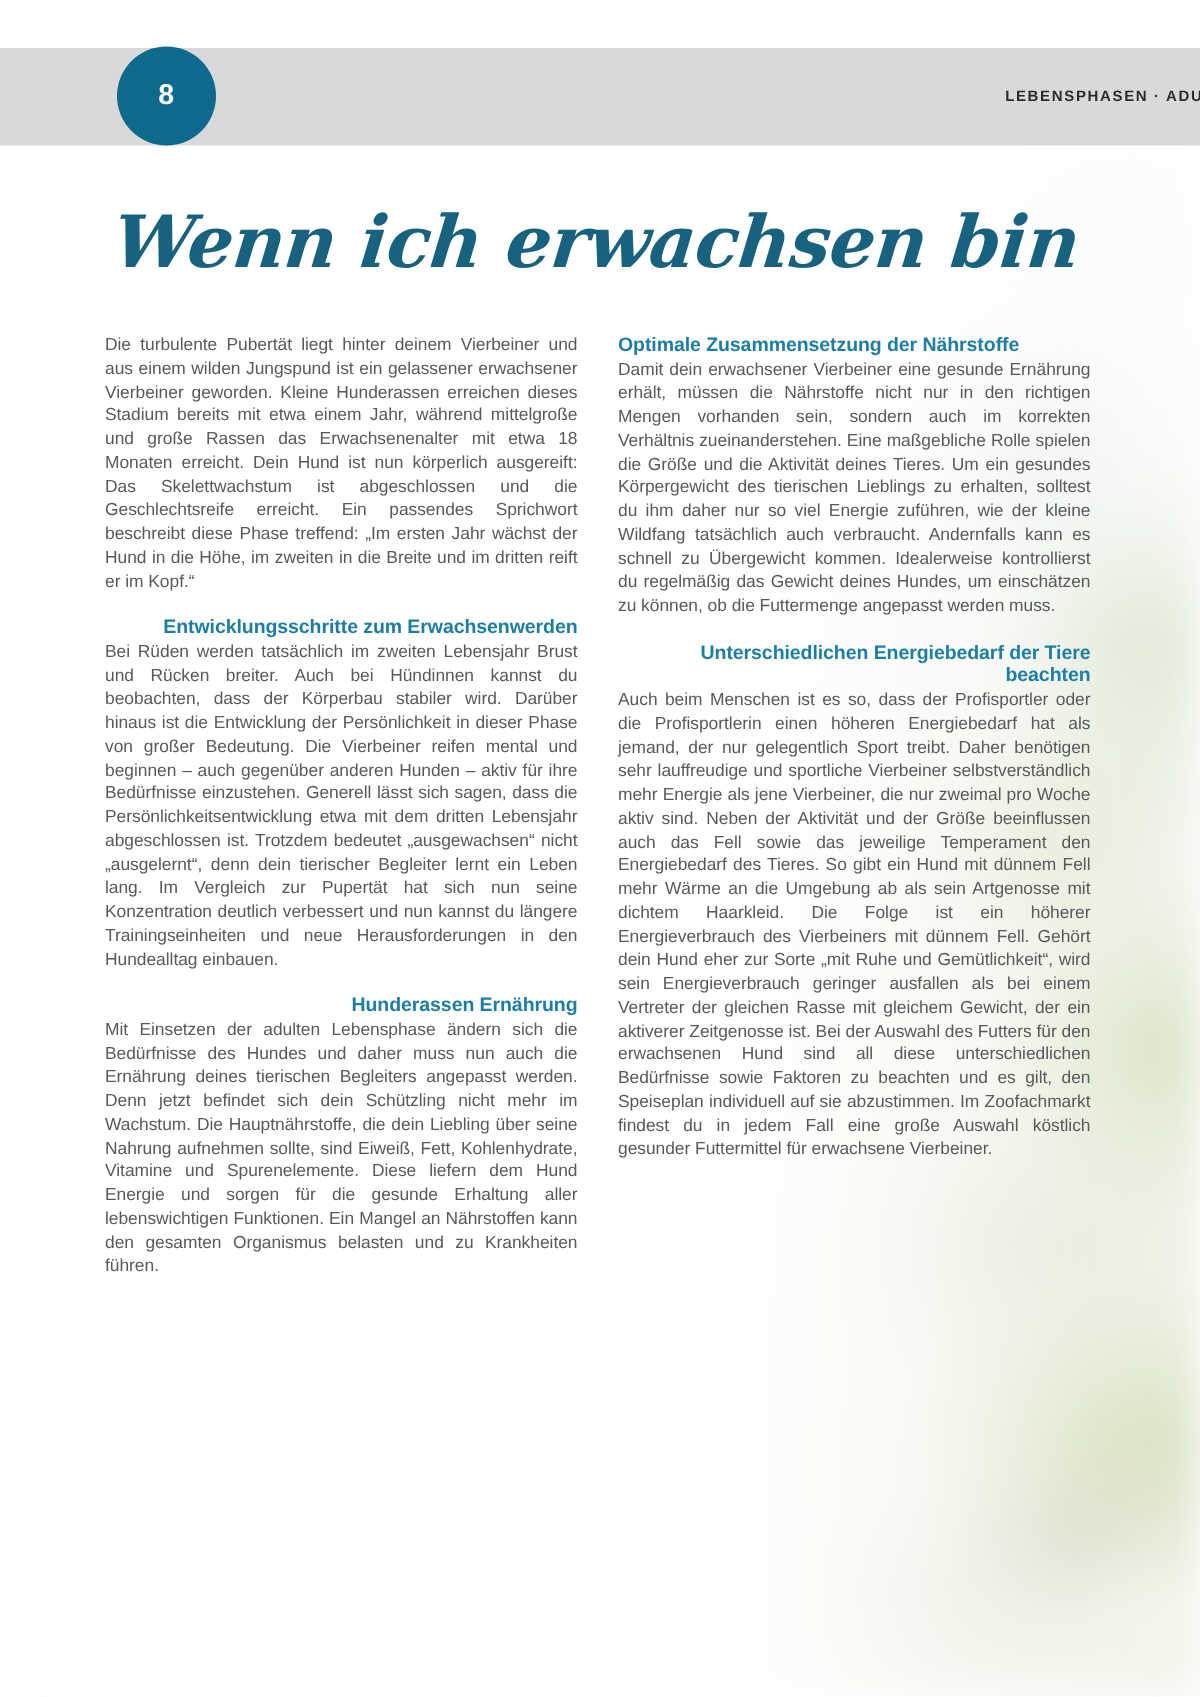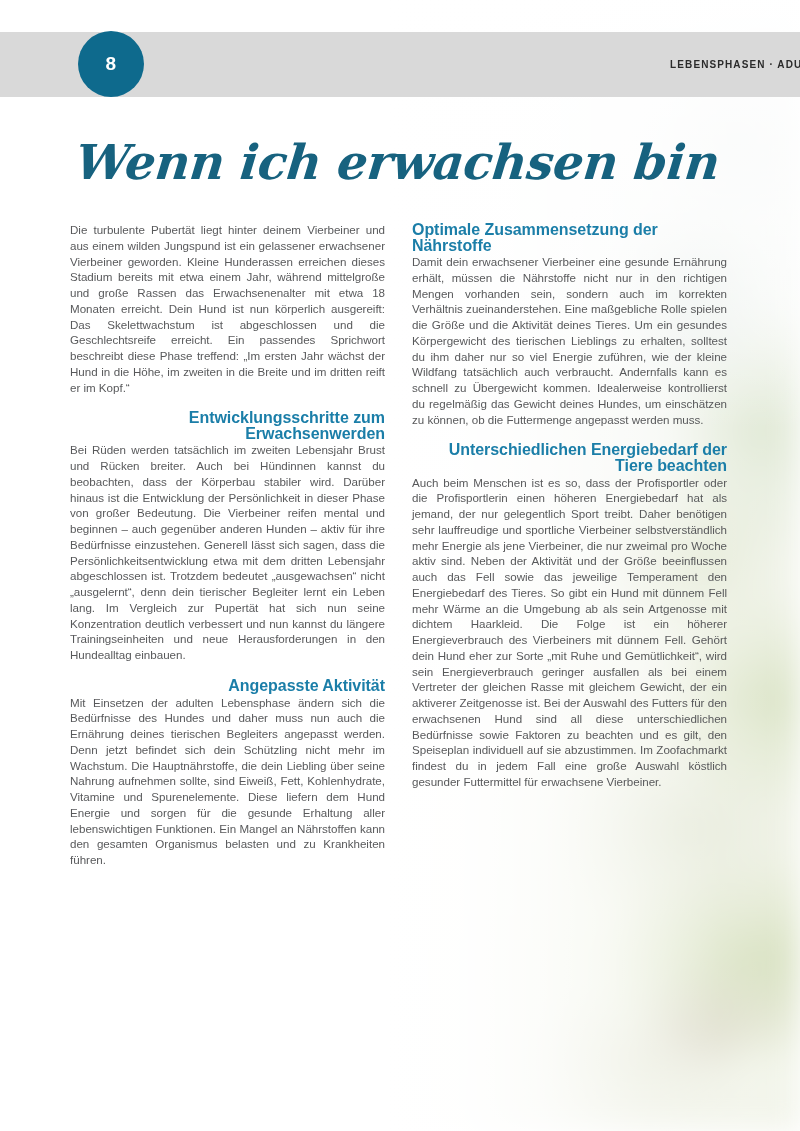--- a/index.html
+++ b/index.html
@@ -110,21 +110,21 @@
     position:absolute;
     left:70px; top:222px;
     width:664px;
     display:flex;
     gap:27px;
   }
   .column { width:315px; }
 
   .body-h {
     color:#1b7ea8;
-    font-size:16px;
+    font-size:13px;
     font-weight:bold;
     line-height:15.6px;
     margin-bottom:1px;
     letter-spacing:-0.05px;
   }
   .body-p {
     color:#58595b;
     font-size:11.6px;
     line-height:15.75px;
     text-align:justify;
@@ -154,21 +154,21 @@
   </div>
 
   <div id="article-title">Wenn ich erwachsen bin</div>
 
   <div id="columns">
 
     <div class="column">
       <p class="body-p">Die turbulente Pubertät liegt hinter deinem Vierbeiner und aus einem wilden Jungspund ist ein gelassener erwachsener Vierbeiner geworden. Kleine Hunderassen erreichen dieses Stadium bereits mit etwa einem Jahr, während mittelgroße und große Rassen das Erwachsenenalter mit etwa 18 Monaten erreicht. Dein Hund ist nun körperlich ausgereift: Das Skelettwachstum ist abgeschlossen und die Geschlechtsreife erreicht. Ein passendes Sprichwort beschreibt diese Phase treffend: „Im ersten Jahr wächst der Hund in die Höhe, im zweiten in die Breite und im dritten reift er im Kopf.“</p>
       <h3 class="body-h">Entwicklungsschritte zum Erwachsenwerden</h3>
       <p class="body-p">Bei Rüden werden tatsächlich im zweiten Lebensjahr Brust und Rücken breiter. Auch bei Hündinnen kannst du beobachten, dass der Körperbau stabiler wird. Darüber hinaus ist die Entwicklung der Persönlichkeit in dieser Phase von großer Bedeutung. Die Vierbeiner reifen mental und beginnen – auch gegenüber anderen Hunden – aktiv für ihre Bedürfnisse einzustehen. Generell lässt sich sagen, dass die Persönlichkeitsentwicklung etwa mit dem dritten Lebensjahr abgeschlossen ist. Trotzdem bedeutet „ausgewachsen“ nicht „ausgelernt“, denn dein tierischer Begleiter lernt ein Leben lang. Im Vergleich zur Pupertät hat sich nun seine Konzentration deutlich verbessert und nun kannst du längere Trainingseinheiten und neue Herausforderungen in den Hundealltag einbauen.</p>
-      <h3 class="body-h">Angepasste Aktivität</h3>
+      <h3 class="body-h">Hunderassen Ernährung</h3>
       <p class="body-p">Mit Einsetzen der adulten Lebensphase ändern sich die Bedürfnisse des Hundes und daher muss nun auch die Ernährung deines tierischen Begleiters angepasst werden. Denn jetzt befindet sich dein Schützling nicht mehr im Wachstum. Die Hauptnährstoffe, die dein Liebling über seine Nahrung aufnehmen sollte, sind Eiweiß, Fett, Kohlenhydrate, Vitamine und Spurenelemente. Diese liefern dem Hund Energie und sorgen für die gesunde Erhaltung aller lebenswichtigen Funktionen. Ein Mangel an Nährstoffen kann den gesamten Organismus belasten und zu Krankheiten führen.</p>
     </div>
 
     <div class="column">
       <h3 class="body-h">Optimale Zusammensetzung der Nährstoffe</h3>
       <p class="body-p">Damit dein erwachsener Vierbeiner eine gesunde Ernährung erhält, müssen die Nährstoffe nicht nur in den richtigen Mengen vorhanden sein, sondern auch im korrekten Verhältnis zueinanderstehen. Eine maßgebliche Rolle spielen die Größe und die Aktivität deines Tieres. Um ein gesundes Körpergewicht des tierischen Lieblings zu erhalten, solltest du ihm daher nur so viel Energie zuführen, wie der kleine Wildfang tatsächlich auch verbraucht. Andernfalls kann es schnell zu Übergewicht kommen. Idealerweise kontrollierst du regelmäßig das Gewicht deines Hundes, um einschätzen zu können, ob die Futtermenge angepasst werden muss.</p>
       <h3 class="body-h">Unterschiedlichen Energiebedarf der Tiere beachten</h3>
       <p class="body-p">Auch beim Menschen ist es so, dass der Profisportler oder die Profisportlerin einen höheren Energiebedarf hat als jemand, der nur gelegentlich Sport treibt. Daher benötigen sehr lauffreudige und sportliche Vierbeiner selbstverständlich mehr Energie als jene Vierbeiner, die nur zweimal pro Woche aktiv sind. Neben der Aktivität und der Größe beeinflussen auch das Fell sowie das jeweilige Temperament den Energiebedarf des Tieres. So gibt ein Hund mit dünnem Fell mehr Wärme an die Umgebung ab als sein Artgenosse mit dichtem Haarkleid. Die Folge ist ein höherer Energieverbrauch des Vierbeiners mit dünnem Fell. Gehört dein Hund eher zur Sorte „mit Ruhe und Gemütlichkeit“, wird sein Energieverbrauch geringer ausfallen als bei einem Vertreter der gleichen Rasse mit gleichem Gewicht, der ein aktiverer Zeitgenosse ist. Bei der Auswahl des Futters für den erwachsenen Hund sind all diese unterschiedlichen Bedürfnisse sowie Faktoren zu beachten und es gilt, den Speiseplan individuell auf sie abzustimmen. Im Zoofachmarkt findest du in jedem Fall eine große Auswahl köstlich gesunder Futtermittel für erwachsene Vierbeiner.</p>
     </div>
 

